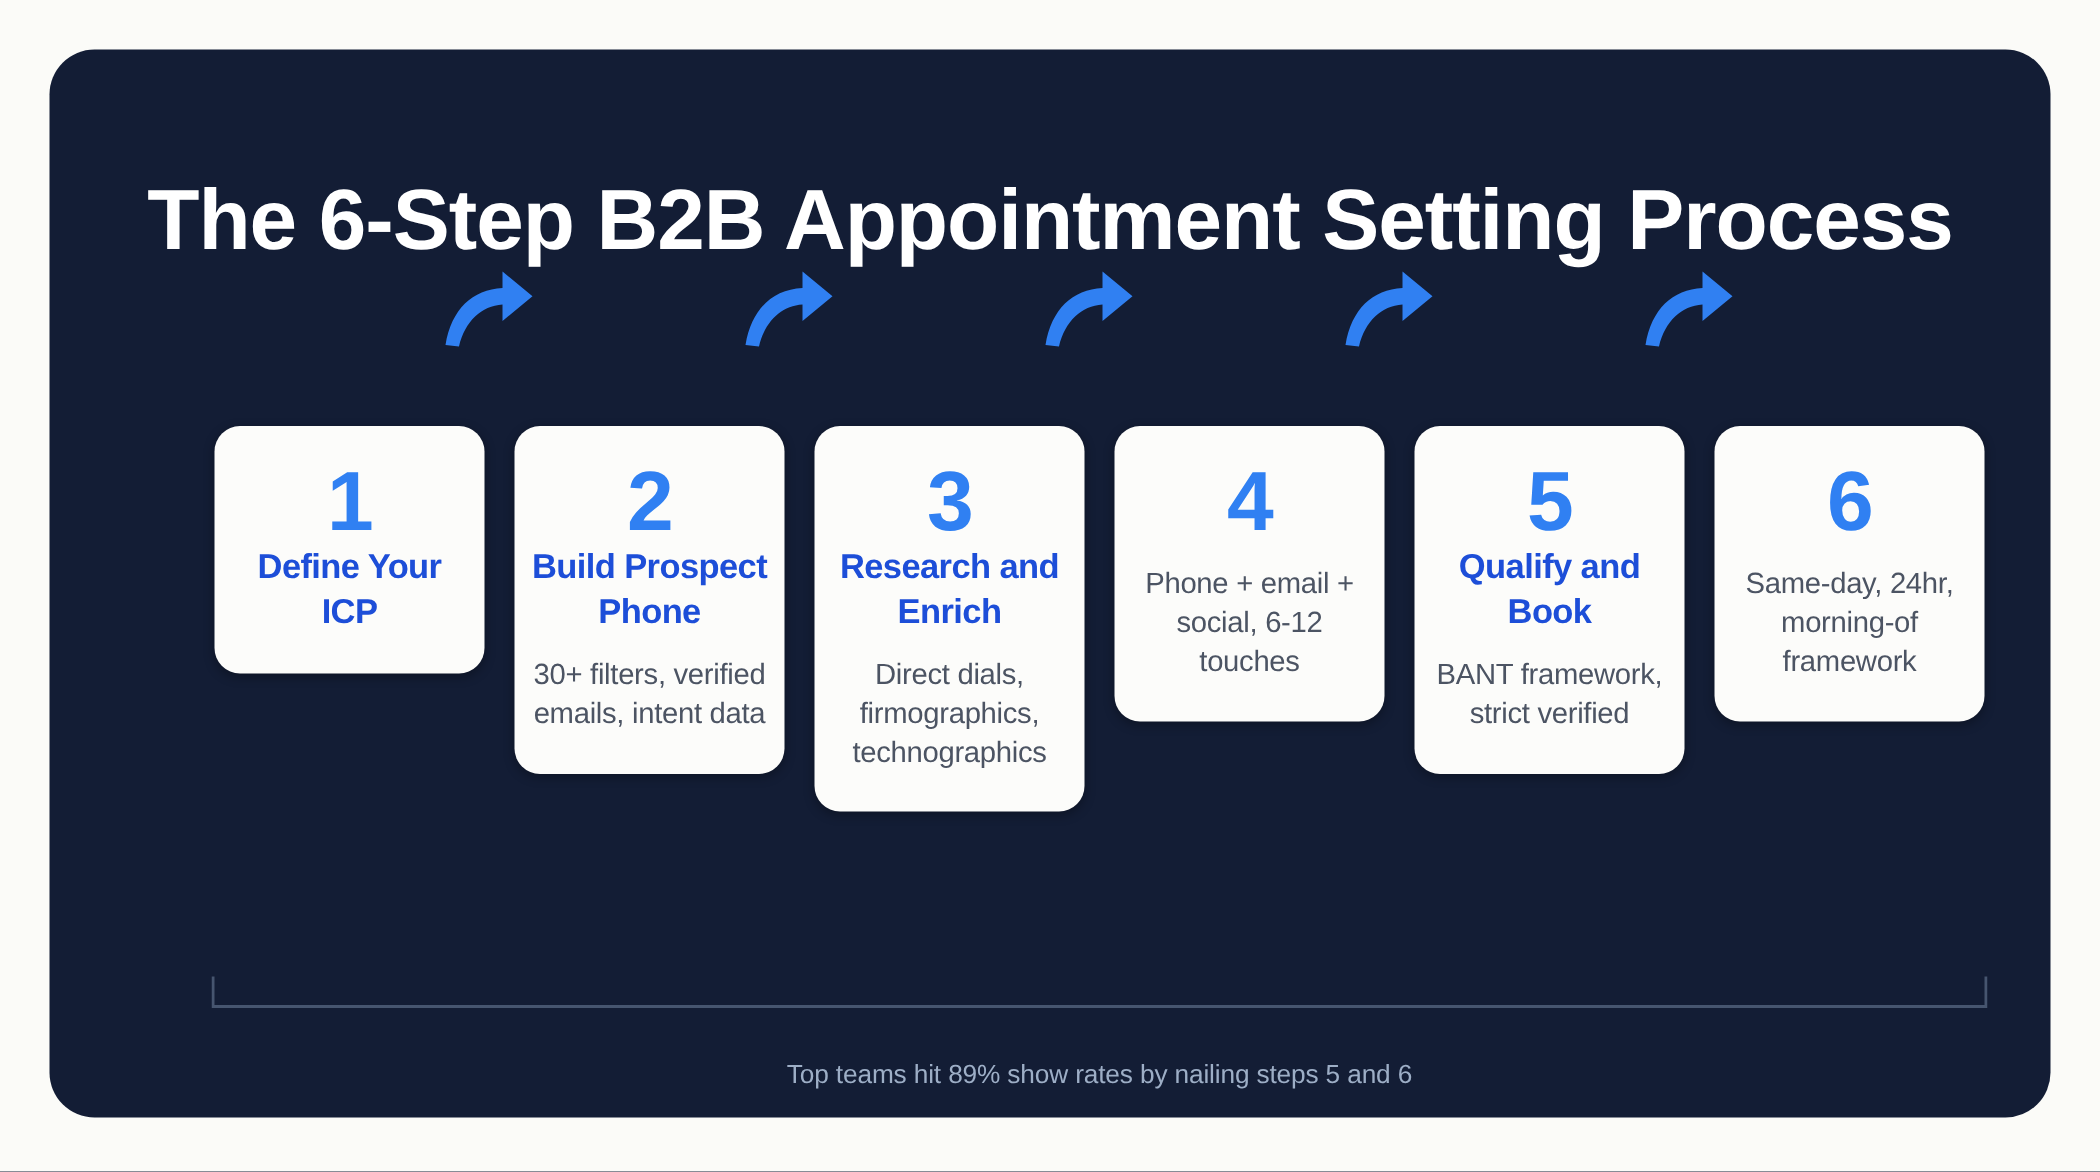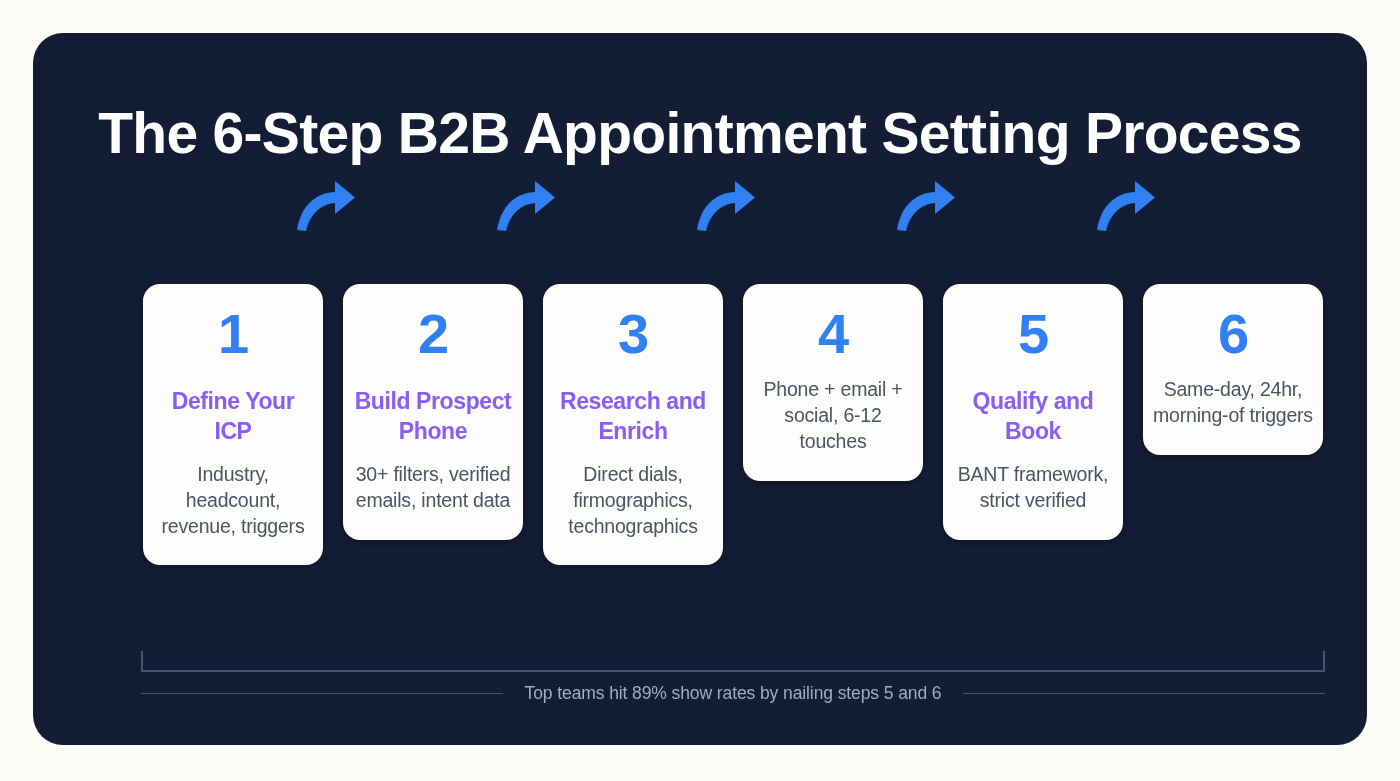--- a/index.html
+++ b/index.html
@@ -22,21 +22,21 @@
     top: 33px;
     width: 1334px;
     height: 712px;
     background: #131D35;
     border-radius: 30px;
   }
 
   #panel-title {
     position: absolute;
     left: 0;
-    top: 72px;
+    top: 86px;
     width: 100%;
     text-align: center;
     color: #FFFFFF;
     font-size: 57px;
     font-weight: bold;
     letter-spacing: -0.7px;
     line-height: 1.0;
     white-space: nowrap;
   }
 
@@ -63,22 +63,22 @@
 
   .step-number {
     color: #3080F2;
     font-size: 56px;
     font-weight: bold;
     line-height: 1.0;
     letter-spacing: -1px;
   }
 
   .step-heading {
-    margin-top: 24px;
-    color: #8b5cf6;
+    margin-top: 0;
+    color: #1d4ed8;
     font-size: 23px;
     font-weight: bold;
     line-height: 1.32;
     letter-spacing: -0.4px;
   }
 
   .step-detail {
     margin-top: 15px;
     color: #4C5463;
     font-size: 19.5px;
@@ -112,21 +112,21 @@
   }
   #span-bracket svg { display: block; width: 100%; height: 100%; }
 
   
   #footer-caption {
     position: absolute;
     left: 108px;
     top: 650px;
     width: 1184px;
     display: flex;
-    flex-direction: row;
+    flex-direction: column;
     align-items: center;
     gap: 22px;
   }
 
   .caption-rule {
     flex: 1 1 auto;
     height: 1px;
     background: #46556F;
   }
 
@@ -143,21 +143,20 @@
 
 <div id="infographic-panel">
 
   <div id="panel-title">The 6-Step B2B Appointment Setting Process</div>
 
   <div id="steps-row">
 
     <div class="step-card">
       <div class="step-number">1</div>
       <div class="step-heading">Define Your ICP</div>
-      <div class="step-detail">Industry, headcount, revenue, triggers</div>
     </div>
 
     <div class="step-card">
       <div class="step-number">2</div>
       <div class="step-heading">Build Prospect Phone</div>
       <div class="step-detail">30+ filters, verified emails, intent data</div>
     </div>
 
     <div class="step-card">
       <div class="step-number">3</div>
@@ -171,21 +170,21 @@
     </div>
 
     <div class="step-card">
       <div class="step-number">5</div>
       <div class="step-heading">Qualify and Book</div>
       <div class="step-detail">BANT framework, strict verified</div>
     </div>
 
     <div class="step-card">
       <div class="step-number">6</div>
-      <div class="step-detail">Same-day, 24hr, morning-of triggers</div>
+      <div class="step-detail">Same-day, 24hr, morning-of framework</div>
     </div>
 
   </div>
 
   <div class="arrow-connector" id="arrow-1">
     <svg viewBox="0 0 62 62" xmlns="http://www.w3.org/2000/svg">
       <path d="M2 58 C 6 34, 20 21, 40 20 L 40 9 L 60 25.5 L 40 42 L 40 31 C 26 32, 15 42, 11 59 Z" fill="#3080F2"></path>
     </svg>
   </div>
 

